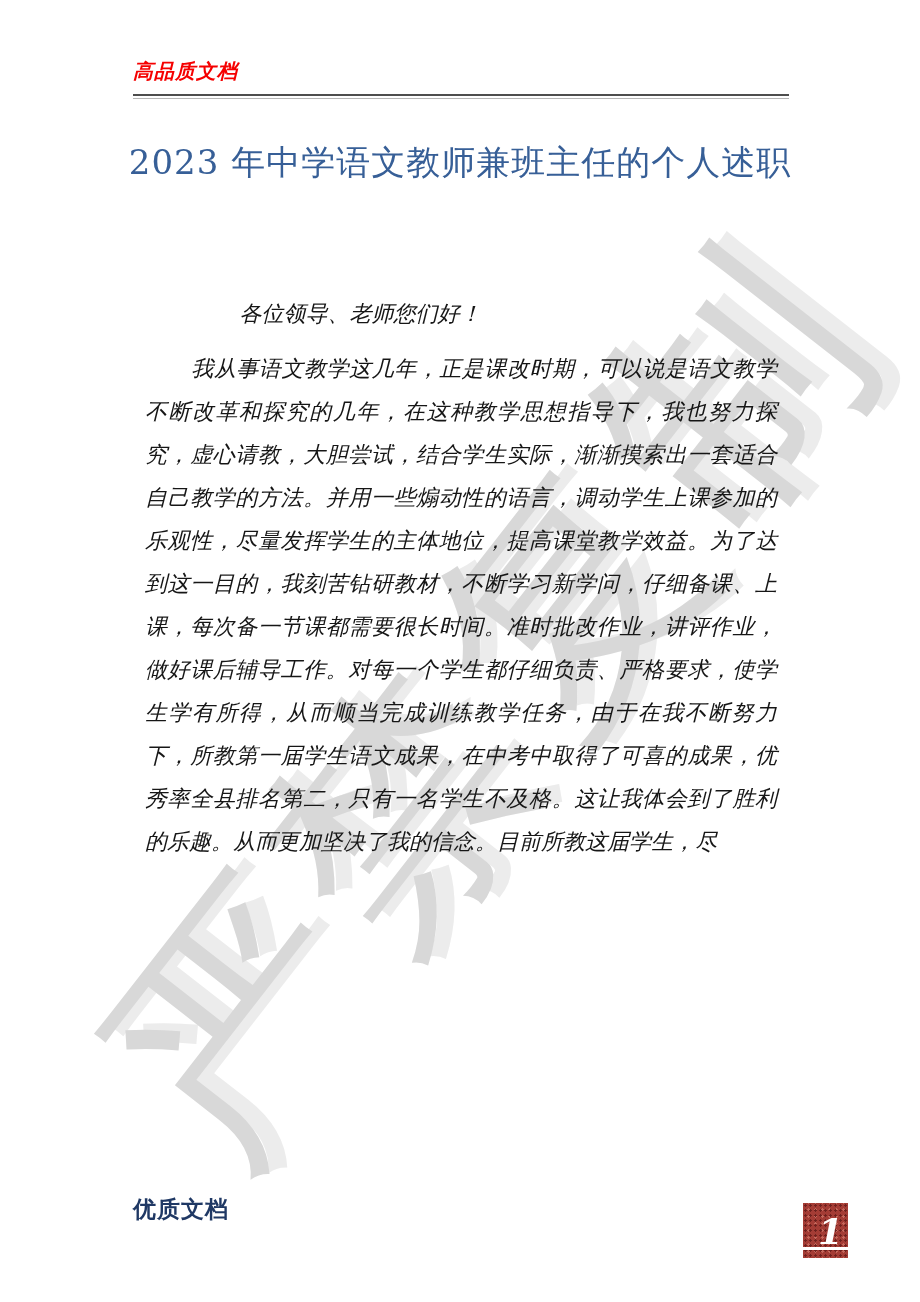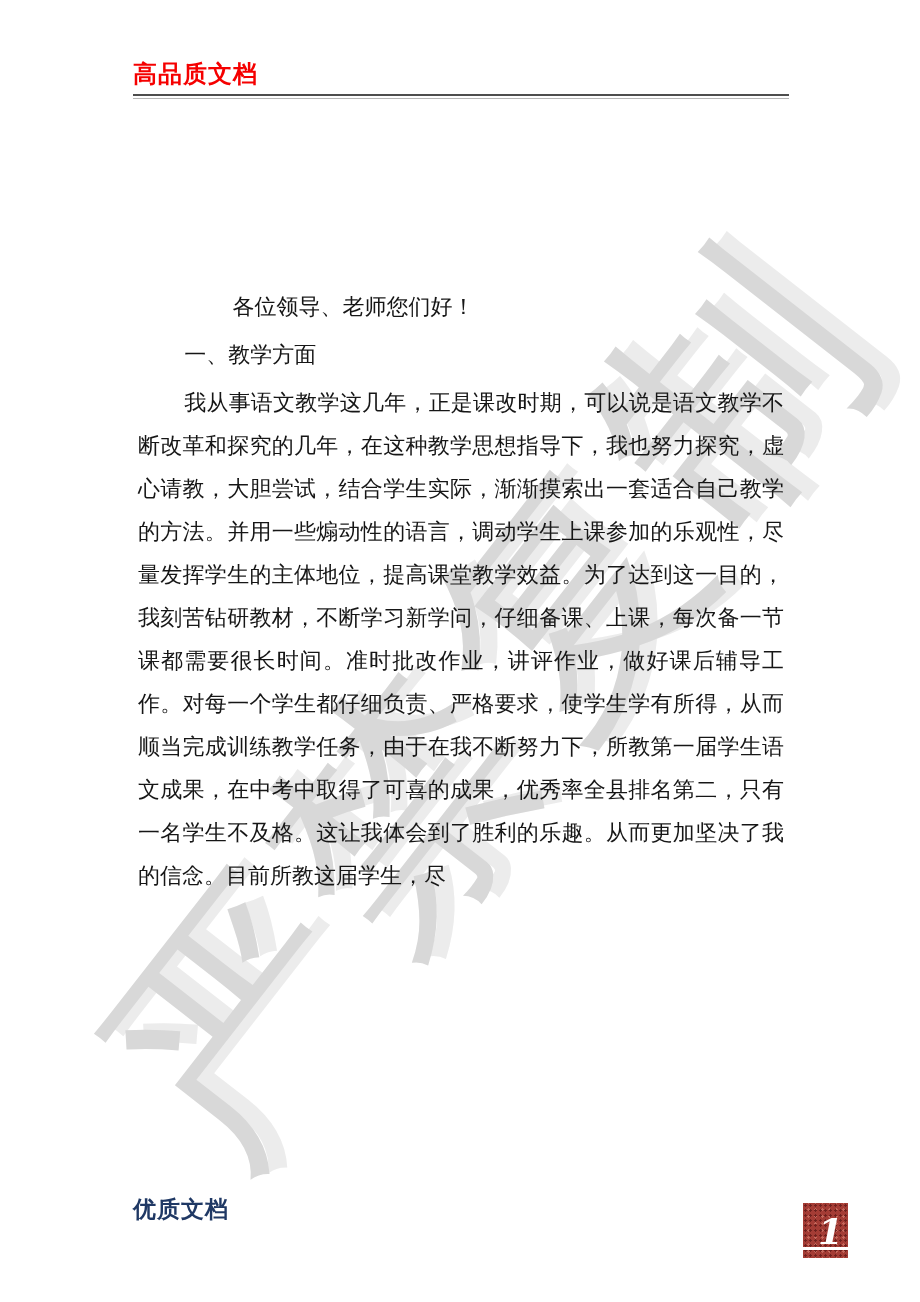--- a/index.html
+++ b/index.html
@@ -6,22 +6,22 @@
   .page{
     position:relative;
     width:920px;height:1302px;
     background:#ffffff;
     overflow:hidden;
     font-family:"DejaVu Serif","Liberation Serif",serif;
   }
   
   .brand{
     position:absolute;left:133px;top:58px;
-    font-size:24px;font-weight:bold;color:#f50000;
-    letter-spacing:1px;z-index:2;
+    font-size:20px;font-weight:bold;color:#f50000;
+    letter-spacing:1px;z-index:2;font-style:italic;
   }
   .header-rule{
     position:absolute;left:133px;top:94px;width:656px;height:2px;
     border-top:2px solid #4e4e4e;border-bottom:1px solid #b6b6b6;
     z-index:2;
   }
   
   .doc-title{
     position:absolute;left:120px;top:126px;width:680px;
     text-align:center;color:#375f97;
@@ -36,21 +36,21 @@
     color:#d8d8d8;text-shadow:16px 10px 0 #ececec;
     transform:rotate(-52deg);
     z-index:0;pointer-events:none;
   }
   
   .bodytext{
     position:absolute;left:133px;top:280px;width:656px;
     font-size:22px;line-height:43px;color:#161616;
     text-align:justify;z-index:1;
   }
-  .bodytext p{margin:5px;text-indent:2.1em;}
+  .bodytext p{margin:12px;text-indent:2.1em;font-style:italic;}
   .bodytext p.greeting{text-indent:4.3em;}
   
   .footer-label{
     position:absolute;left:133px;top:1194px;
     font-size:23px;font-weight:bold;color:#1f3864;
     letter-spacing:1px;z-index:2;
   }
   .page-box{
     position:absolute;left:803px;top:1203px;width:45px;height:55px;
     background-color:#a43c35;
@@ -77,25 +77,25 @@
 
 <div class="page">
 
   <div class="watermark">严禁复制</div>
 
   <div class="brand">高品质文档</div>
 
   <div class="header-rule"></div>
 
   <div class="doc-title">
+    <div>2023 年中学语文教师兼班主任的个人述职</div>
   </div>
 
   <div class="bodytext">
     <p class="greeting">各位领导、老师您们好！</p>
-    <p>一、教学方面</p>
     <p>我从事语文教学这几年，正是课改时期，可以说是语文教学不断改革和探究的几年，在这种教学思想指导下，我也努力探究，虚心请教，大胆尝试，结合学生实际，渐渐摸索出一套适合自己教学的方法。并用一些煽动性的语言，调动学生上课参加的乐观性，尽量发挥学生的主体地位，提高课堂教学效益。为了达到这一目的，我刻苦钻研教材，不断学习新学问，仔细备课、上课，每次备一节课都需要很长时间。准时批改作业，讲评作业，做好课后辅导工作。对每一个学生都仔细负责、严格要求，使学生学有所得，从而顺当完成训练教学任务，由于在我不断努力下，所教第一届学生语文成果，在中考中取得了可喜的成果，优秀率全县排名第二，只有一名学生不及格。这让我体会到了胜利的乐趣。从而更加坚决了我的信念。目前所教这届学生，尽</p>
   </div>
 
   <div class="footer-label">优质文档</div>
 
   <div class="page-box">
     <span class="num">1</span>
     <span class="divider"></span>
   </div>
 

